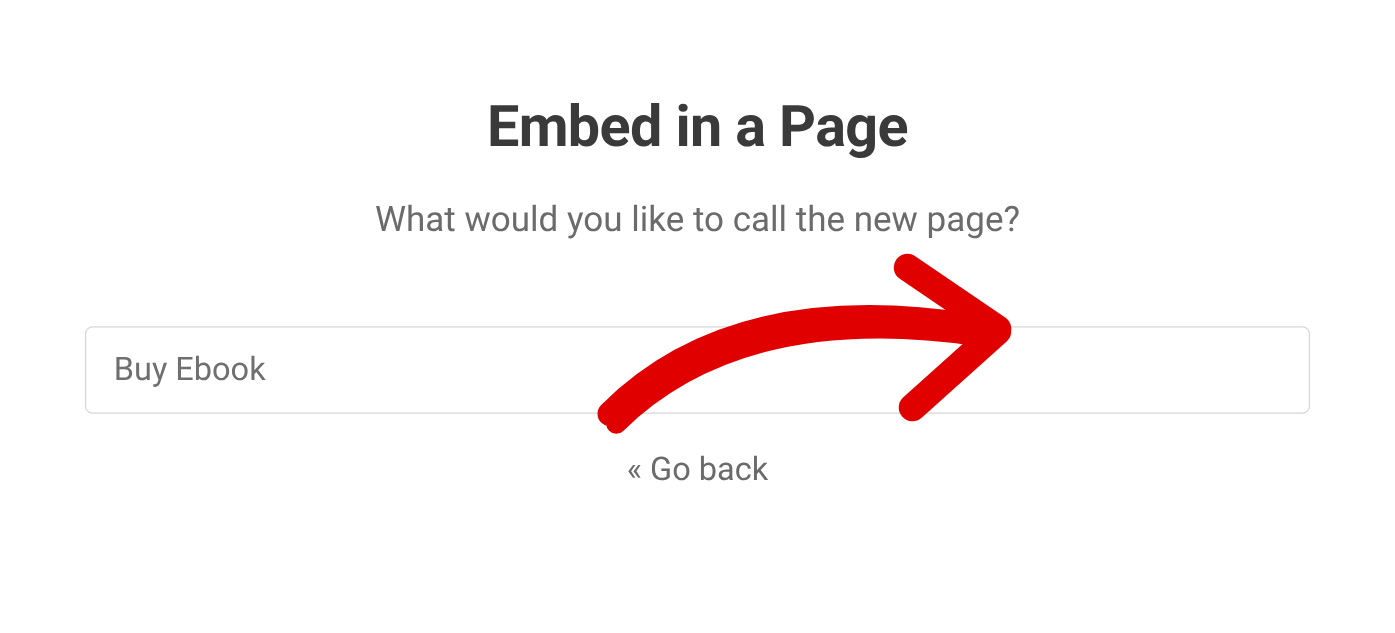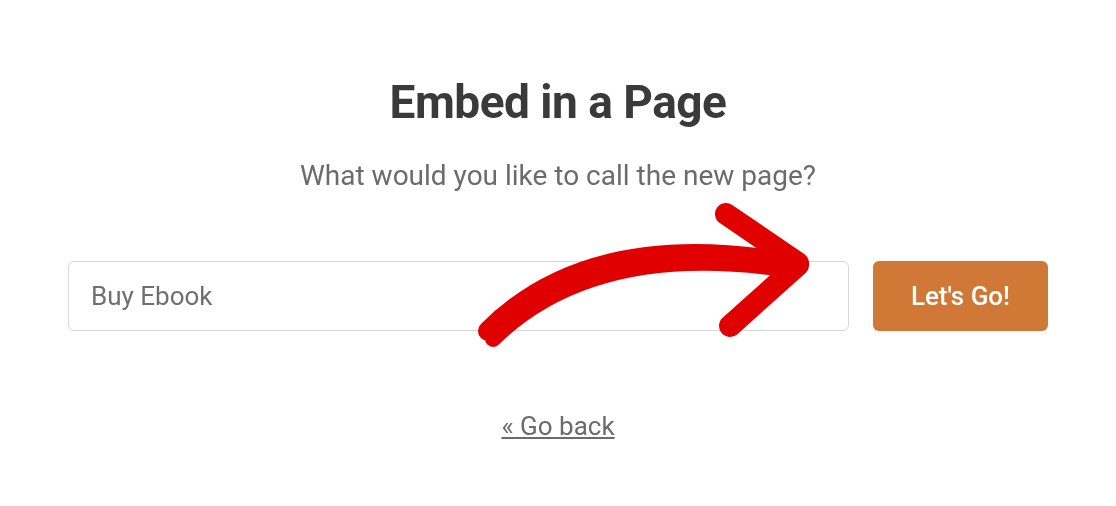--- a/index.html
+++ b/index.html
@@ -63,24 +63,23 @@
       font-weight: 500;
       color: #ffffff;
       background: #d07936;
       border: none;
       border-radius: 6px;
       cursor: pointer;
       font-family: inherit;
       white-space: nowrap;
     }
     .back-link {
-      margin-top: 80px;
+      margin-top: 30px;
       font-size: 26px;
       color: #6b6b6b;
-      text-decoration: underline;
       cursor: pointer;
       font-family: inherit;
     }
     .annotation-arrow {
       position: absolute;
       top: -70px;
       left: 400px;
       width: 380px;
       height: 160px;
       pointer-events: none;
@@ -105,17 +104,16 @@
         <path d="M25,148 Q125,50 315,78" stroke-width="16"></path>
 
         <path d="M258,23 L330,72" stroke-width="22"></path>
 
         <path d="M262,135 L330,74" stroke-width="22"></path>
 
         <path d="M330,72 L300,50 M330,72 L300,98" stroke-width="14"></path>
       </g>
     </svg>
 
-    <button class="go-button">Let's Go!</button>
   </div>
 
   <a class="back-link">« Go back</a>
 </div>
 
 </body></html>

